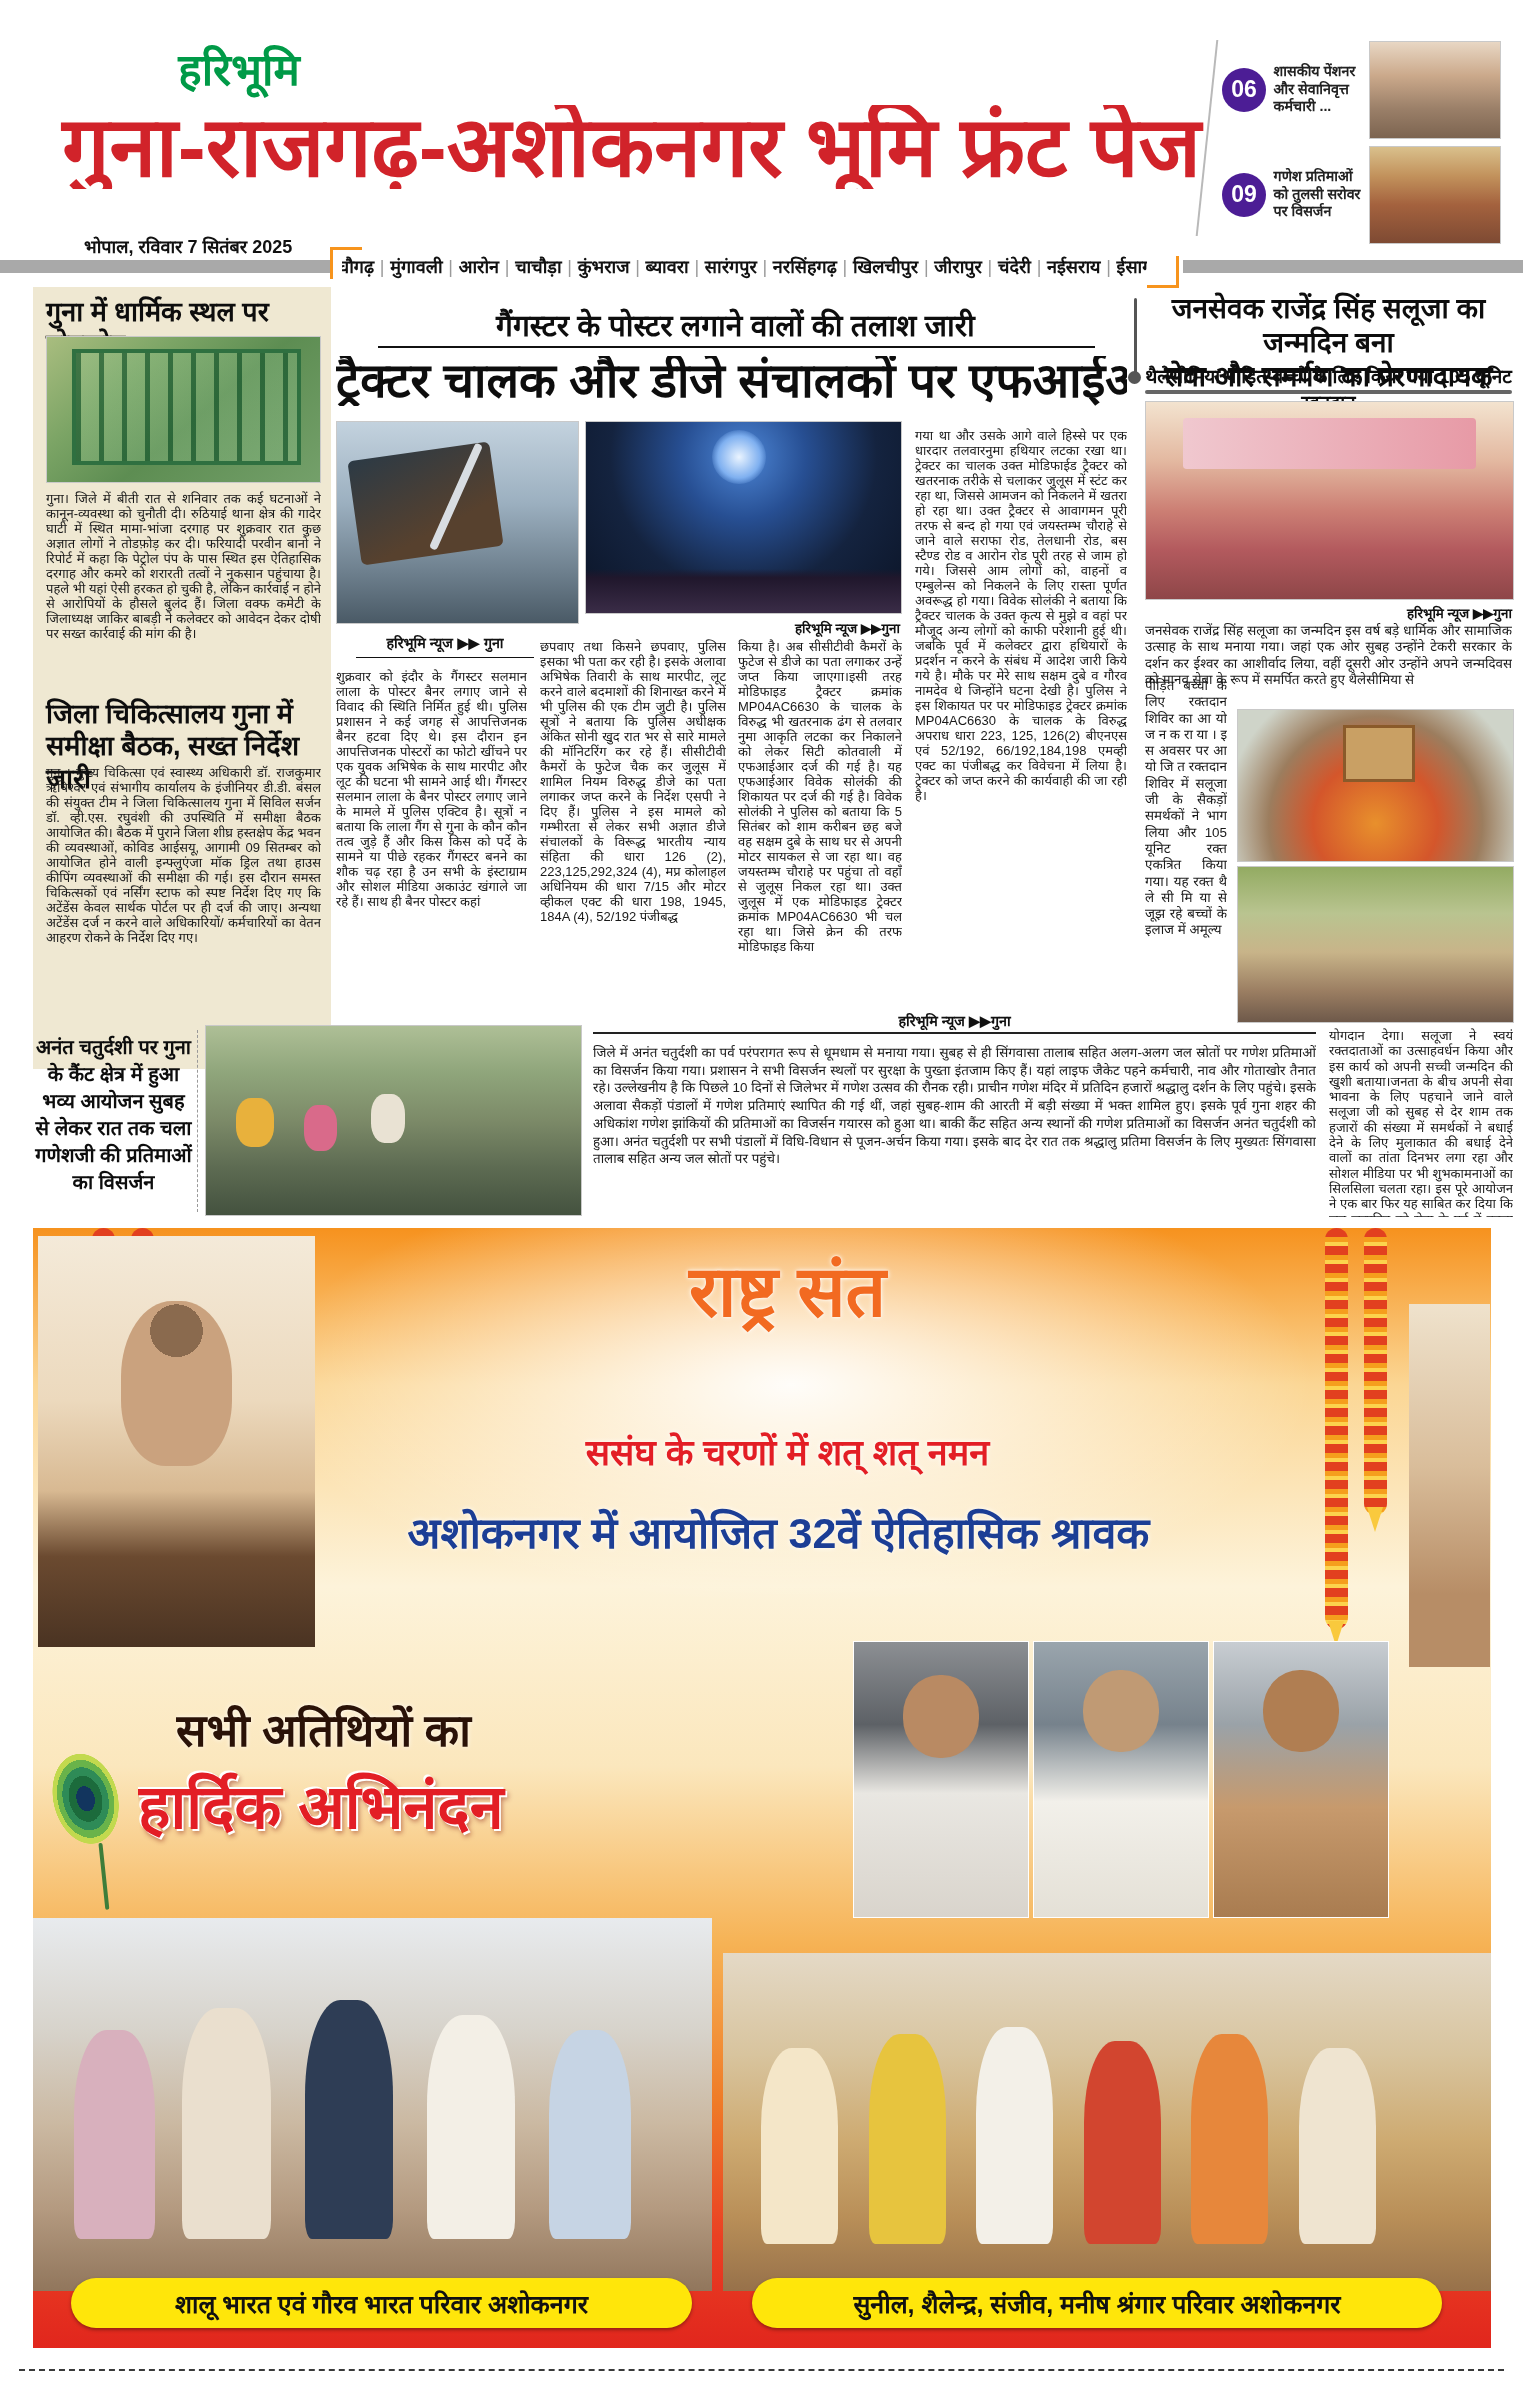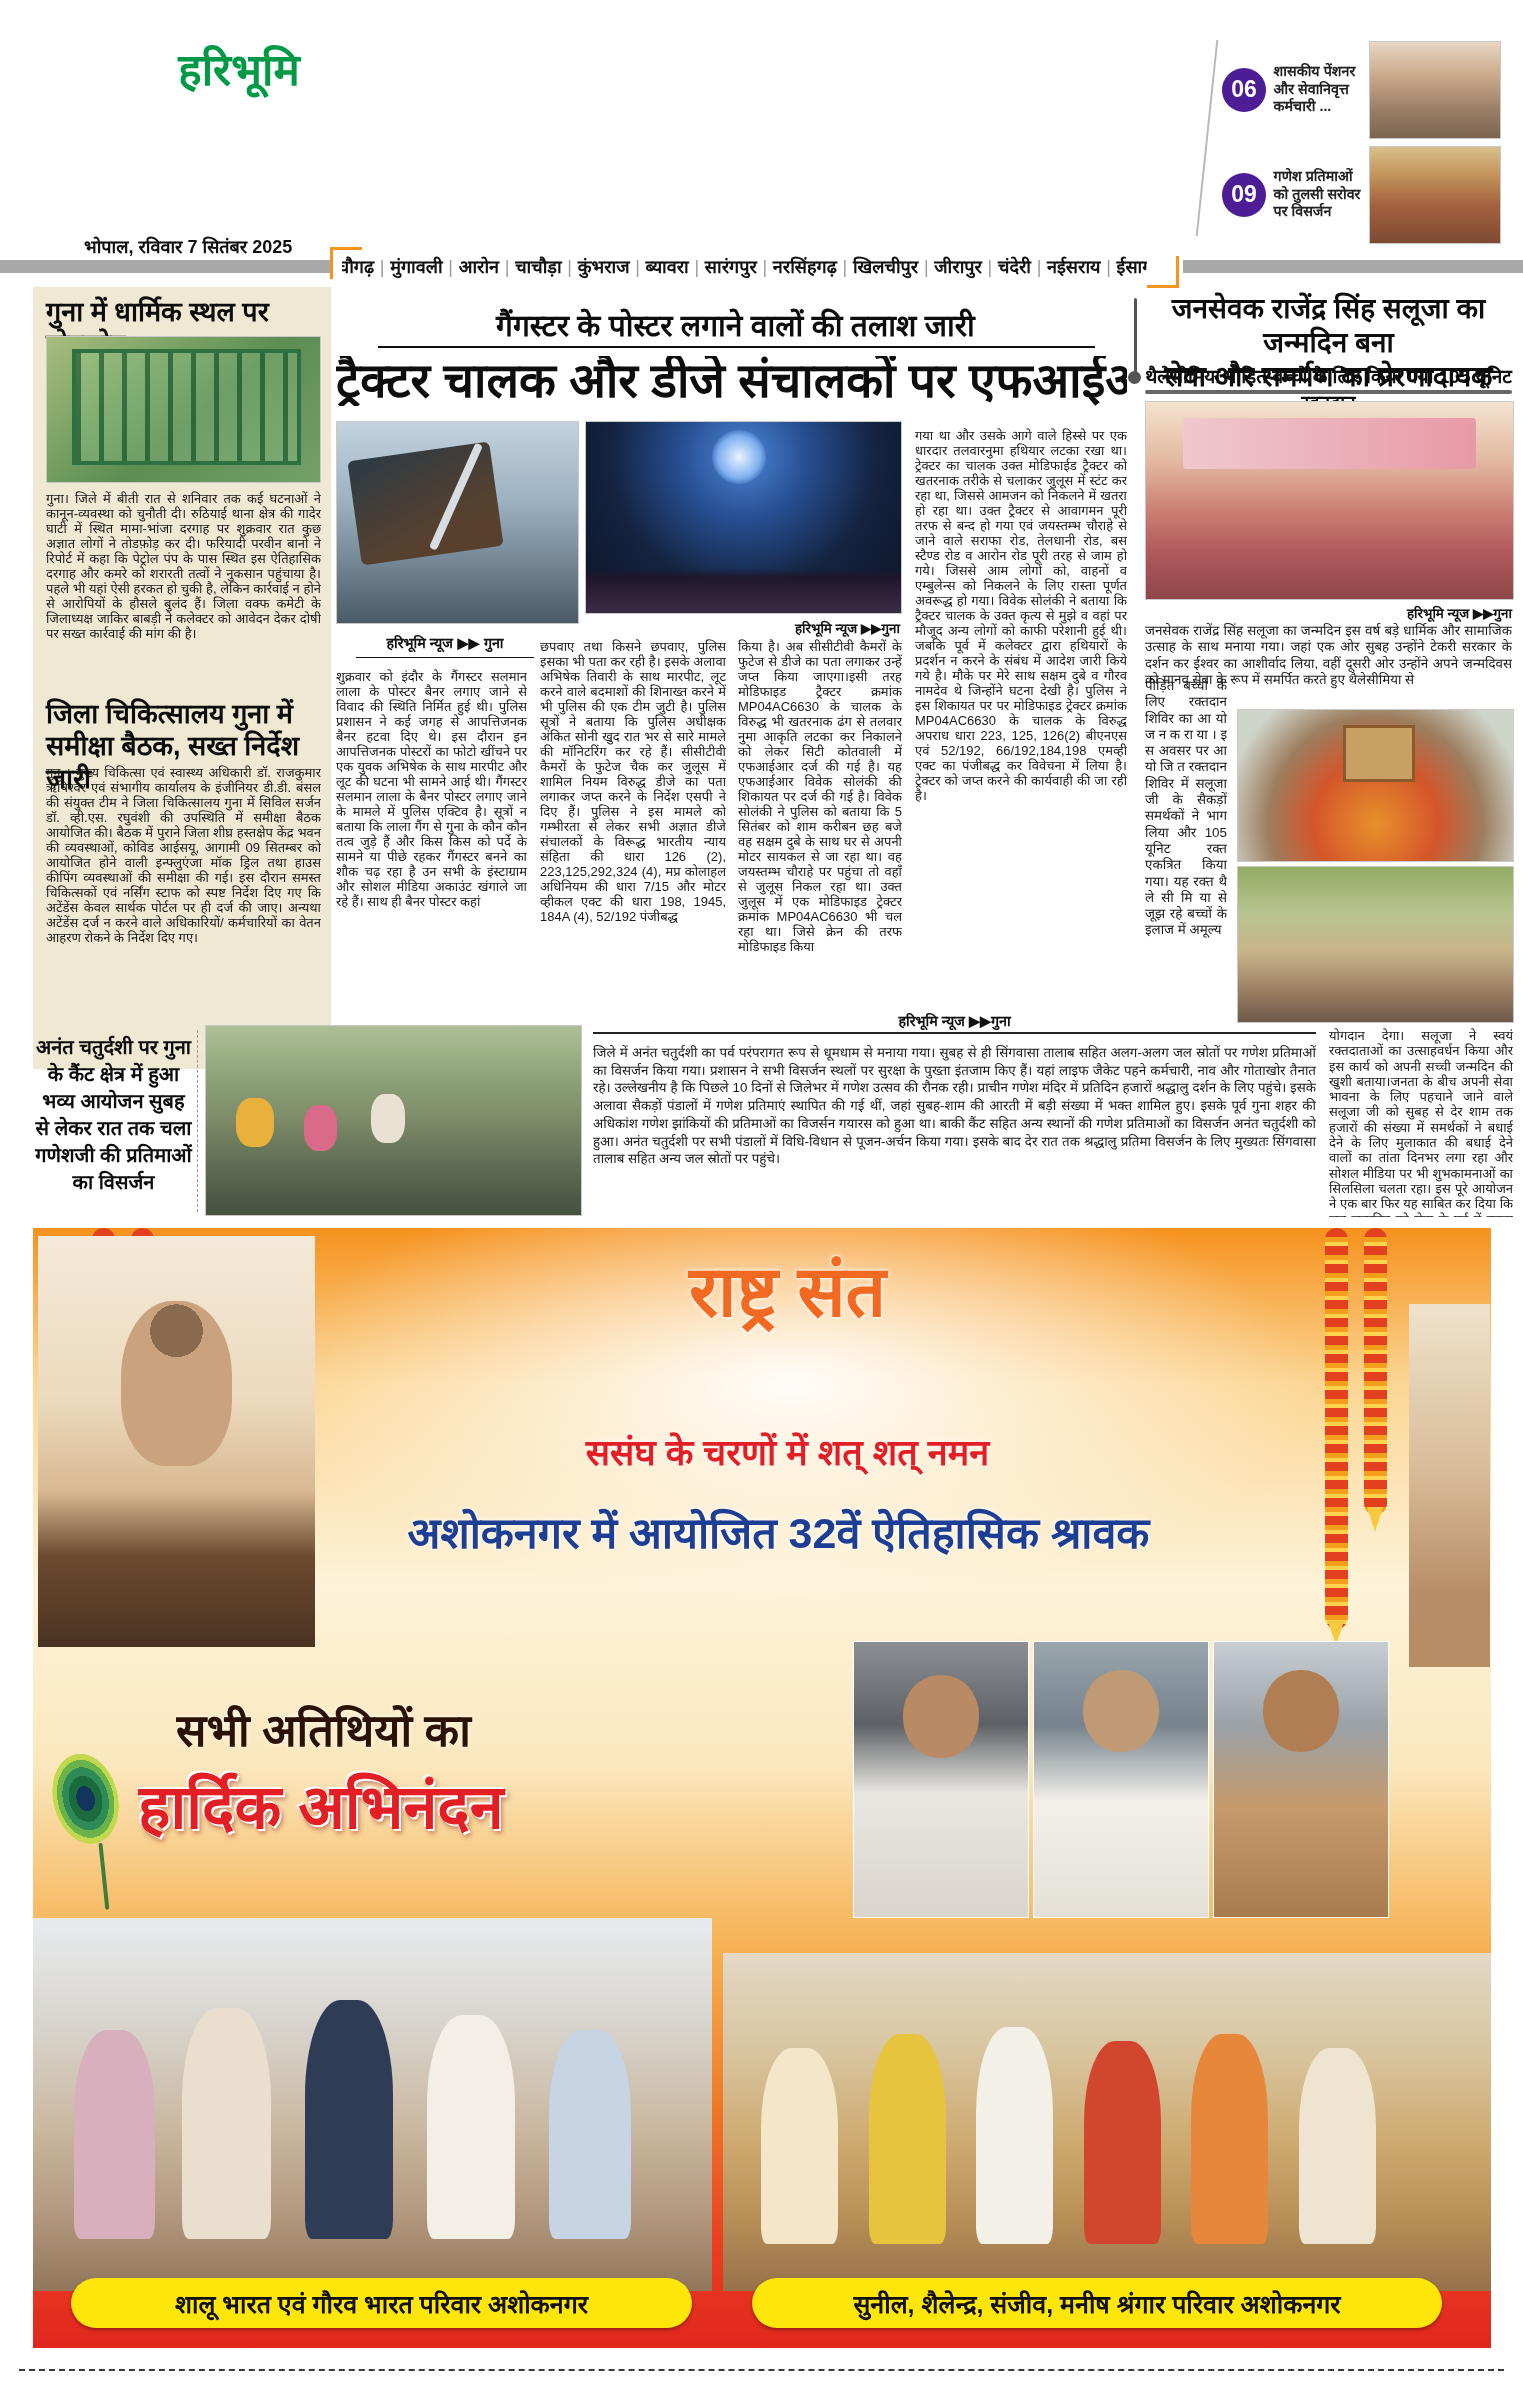--- a/index.html
+++ b/index.html
@@ -46,20 +46,21 @@
            background:repeating-linear-gradient(180deg,#e2401f 0 8.6px,#f59e1d 8.6px 14.3px,#fcd34d 14.3px 18px);}
   .garland::after{content:"";position:absolute;left:2.9px;bottom:-25px;border:8.6px solid transparent;border-top:25px solid #f9c93d;}
   .rule{background:#111;}
 </style>
 </head>
 <body>
 
 <div id="page">
 
   <div class="abs logo ctr" style="left:134px;top:38px;width:210px;">हरिभूमि</div>
+  <div class="abs main-title ctr" style="left:53px;top:105px;width:1157px;overflow:hidden;">गुना-राजगढ़-अशोकनगर भूमि फ्रंट पेज</div>
   <div class="abs dateline" style="left:84px;top:234px;width:306px;">भोपाल, रविवार 7 सितंबर 2025</div>
 
   <div class="abs" style="left:1206px;top:40px;width:1.9px;height:196px;background:#b9b9b9;transform:skewX(-6deg);"></div>
   <div class="abs" style="left:1222px;top:40px;width:287px;height:99px;display:flex;align-items:center;gap:7.6px;">
     <div class="teaser-num">06</div>
     <div class="teaser-text" style="width:88px;">शासकीय पेंशनर और सेवानिवृत्त कर्मचारी ...</div>
     <div class="photo" style="width:130px;height:96px;background:linear-gradient(180deg,#e8d7c4 0%,#cba98b 35%,#9a7f68 70%,#7c6450 100%);"></div>
   </div>
   <div class="abs" style="left:1222px;top:145px;width:287px;height:99px;display:flex;align-items:center;gap:7.6px;">
     <div class="teaser-num">09</div>

